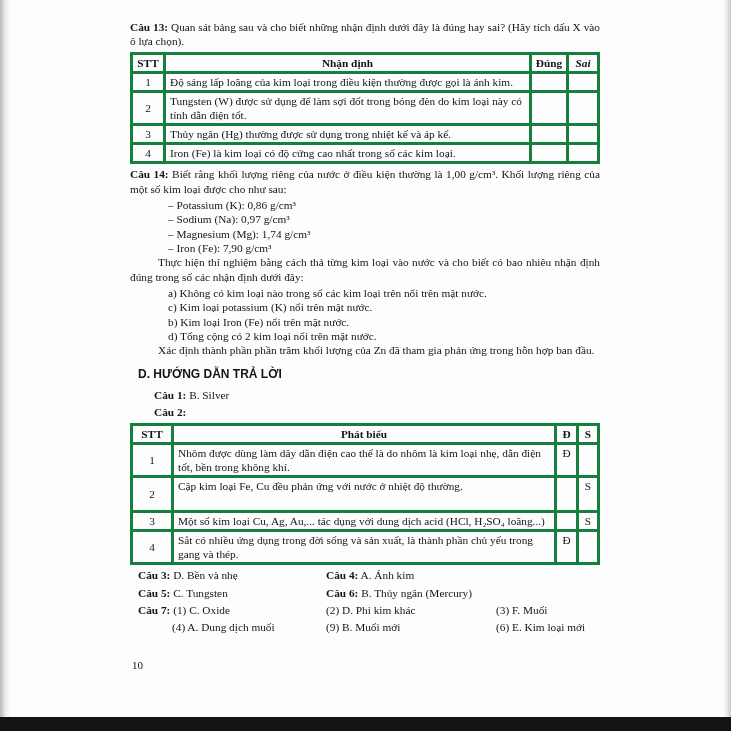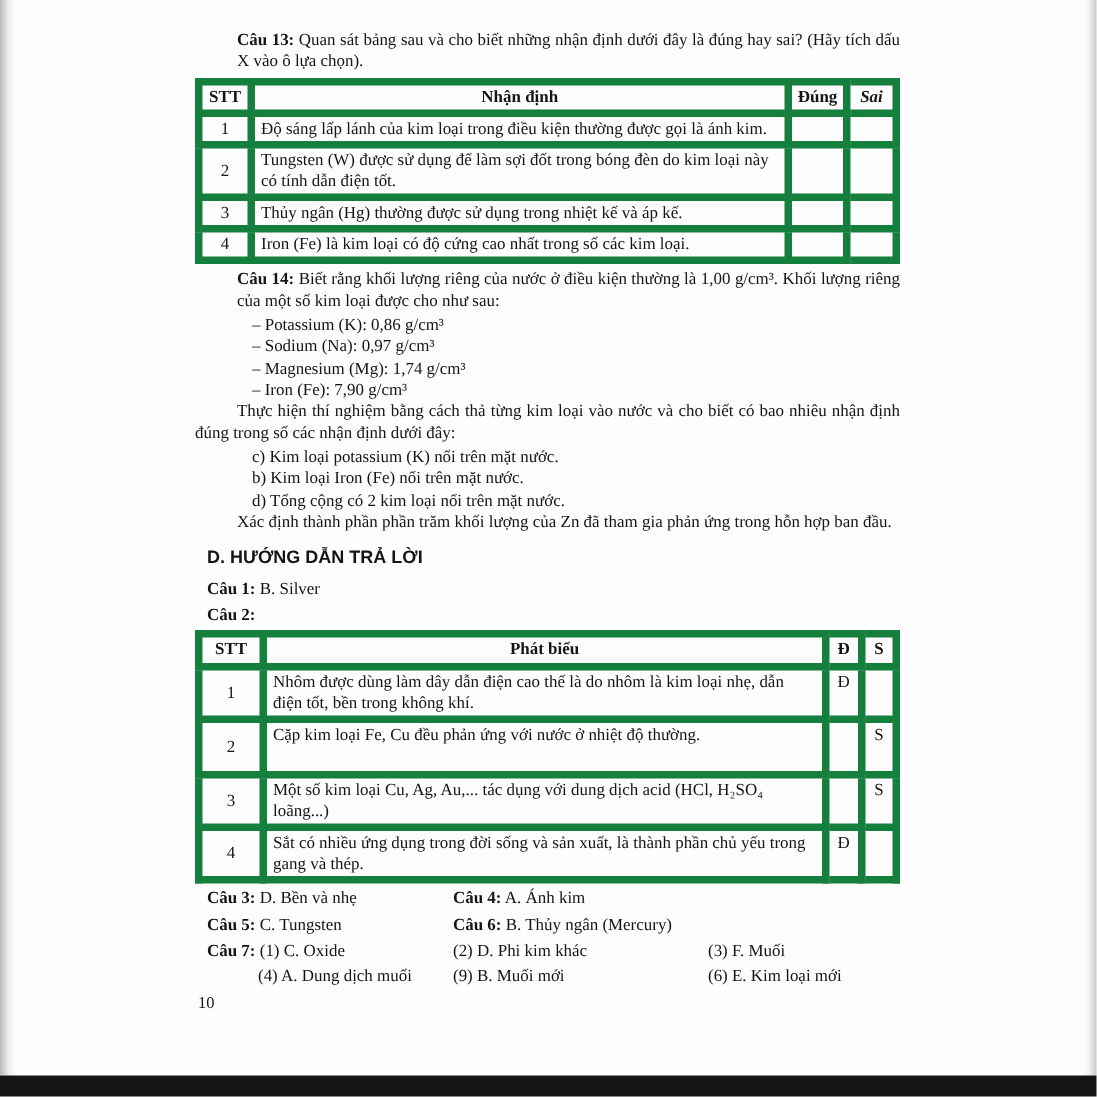--- a/index.html
+++ b/index.html
@@ -9,40 +9,40 @@
     font-family:"Liberation Serif","DejaVu Serif",serif;
   }
   .edge-left{position:absolute;left:0;top:0;bottom:14px;width:10px;
     background:linear-gradient(to right,#b9b9b9,#ececec 55%,#fdfdfd);}
   .edge-right{position:absolute;right:0;top:0;bottom:14px;width:8px;
     background:linear-gradient(to left,#c9c9c9,#f2f2f2 65%,#fdfdfd);}
   .bottom-bar{position:absolute;left:0;right:0;bottom:0;height:14px;background:#141414;}
   .content{position:absolute;left:130px;top:20px;width:470px;font-size:11.3px;line-height:1.27;}
   p{margin:0;}
   .b{font-weight:bold;}
-  .qpara{margin-left:28px;text-align:justify;margin-bottom:2px;}
+  .qpara{text-align:justify;margin-bottom:2px;}
   .para{text-indent:28px;text-align:justify;margin-bottom:2px;}
   .list p{margin-left:38px;}
   table{border-collapse:collapse;width:100%;margin:3px 0;table-layout:fixed;}
-  td,th{border:5px solid #15803d;padding:1px 4px;vertical-align:top;font-size:11.3px;line-height:1.25;}
+  td,th{border:3px solid #15803d;padding:1px 4px;vertical-align:top;font-size:11.3px;line-height:1.25;}
   th{text-align:center;font-weight:bold;padding:1px 2px;}
   .ctr{text-align:center;vertical-align:middle;}
   .t1 .c-stt{width:26px;} .t1 .c-dung{width:30px;text-align:center;} .t1 .c-sai{width:24px;font-style:italic;}
   .t2 .c-stt{width:34px;} .t2 .c-d{width:15px;} .t2 .c-s{width:14px;}
   .t2 tr:nth-child(3) td{height:30px;}
   .mark{text-align:center;}
   .ans-heading{font-family:"Liberation Sans","DejaVu Sans",sans-serif;font-size:12px;
     font-weight:bold;margin:9px 0 6px 8px;}
-  .ansline{margin-left:8px;margin-bottom:3px;}
+  .ansline{margin-left:24px;margin-bottom:3px;}
   .ansrow{display:flex;padding-left:8px;margin-bottom:3px;}
   .acol1{flex:0 0 164px;}
-  .acol2{flex:0 0 170px;}
+  .acol2{flex:0 0 170px;margin-left:24px;}
   .acol3{flex:1 1 auto;}
   .indent2{padding-left:34px;box-sizing:border-box;}
-  .pagenum{margin-top:4px;margin-left:2px;font-size:11px;font-family:Liberation Serif, serif;}
+  .pagenum{margin-top:24px;margin-left:2px;font-size:11px;font-family:Liberation Serif, serif;}
 </style>
 </head>
 <body>
 
 <div class="edge-left"></div>
 <div class="edge-right"></div>
 
 <div class="content">
 
   <p class="qpara"><span class="b">Câu 13:</span> <span>Quan sát bảng sau và cho biết những nhận định dưới đây là đúng hay sai? (Hãy tích dấu X vào ô lựa chọn).</span></p>
@@ -50,21 +50,21 @@
   <table class="t1">
     <tbody>
         <tr>
       <th class="c-stt">STT</th>
       <th>Nhận định</th>
       <th class="c-dung">Đúng</th>
       <th class="c-sai">Sai</th>
     </tr>
     <tr>
       <td class="ctr">1</td>
-      <td>Độ sáng lấp lánh của kim loại trong điều kiện thường được gọi là ánh kim.</td>
+      <td>Độ sáng lấp loãng của kim loại trong điều kiện thường được gọi là ánh kim.</td>
       <td></td>
       <td></td>
     </tr>
     <tr>
       <td class="ctr">2</td>
       <td>Tungsten (W) được sử dụng để làm sợi đốt trong bóng đèn do kim loại này có tính dẫn điện tốt.</td>
       <td></td>
       <td></td>
     </tr>
     <tr>
@@ -87,20 +87,21 @@
   <div class="list">
     <p>– Potassium (K): 0,86 g/cm³</p>
     <p>– Sodium (Na): 0,97 g/cm³</p>
     <p>– Magnesium (Mg): 1,74 g/cm³</p>
     <p>– Iron (Fe): 7,90 g/cm³</p>
   </div>
 
   <p class="para">Thực hiện thí nghiệm bằng cách thả từng kim loại vào nước và cho biết có bao nhiêu nhận định đúng trong số các nhận định dưới đây:</p>
 
   <div class="list">
+    <p>a) Không có kim loại nào trong số các kim loại trên nổi trên mặt nước.</p>
     <p>c) Kim loại potassium (K) nổi trên mặt nước.</p>
     <p>b) Kim loại Iron (Fe) nổi trên mặt nước.</p>
     <p>d) Tổng cộng có 2 kim loại nổi trên mặt nước.</p>
   </div>
 
 
   <p class="para">Xác định thành phần phần trăm khối lượng của Zn đã tham gia phản ứng trong hỗn hợp ban đầu.</p>
 
   <h3 class="ans-heading">D. HƯỚNG DẪN TRẢ LỜI</h3>
 

